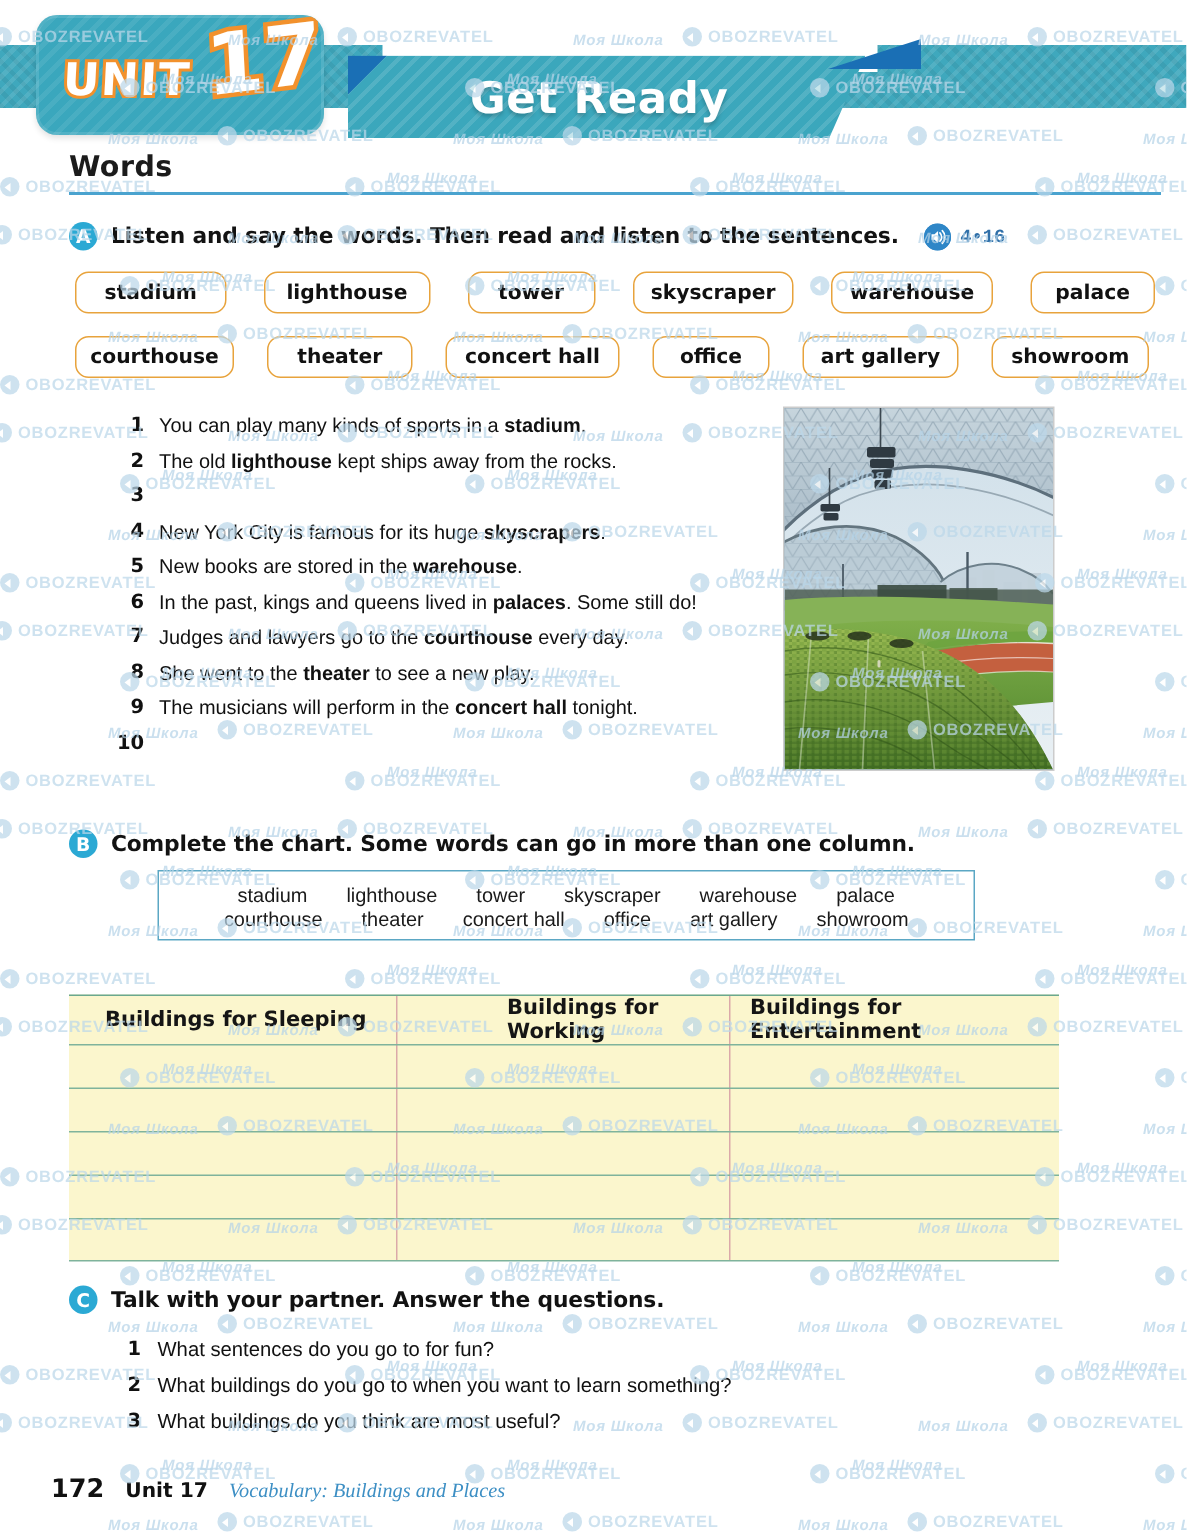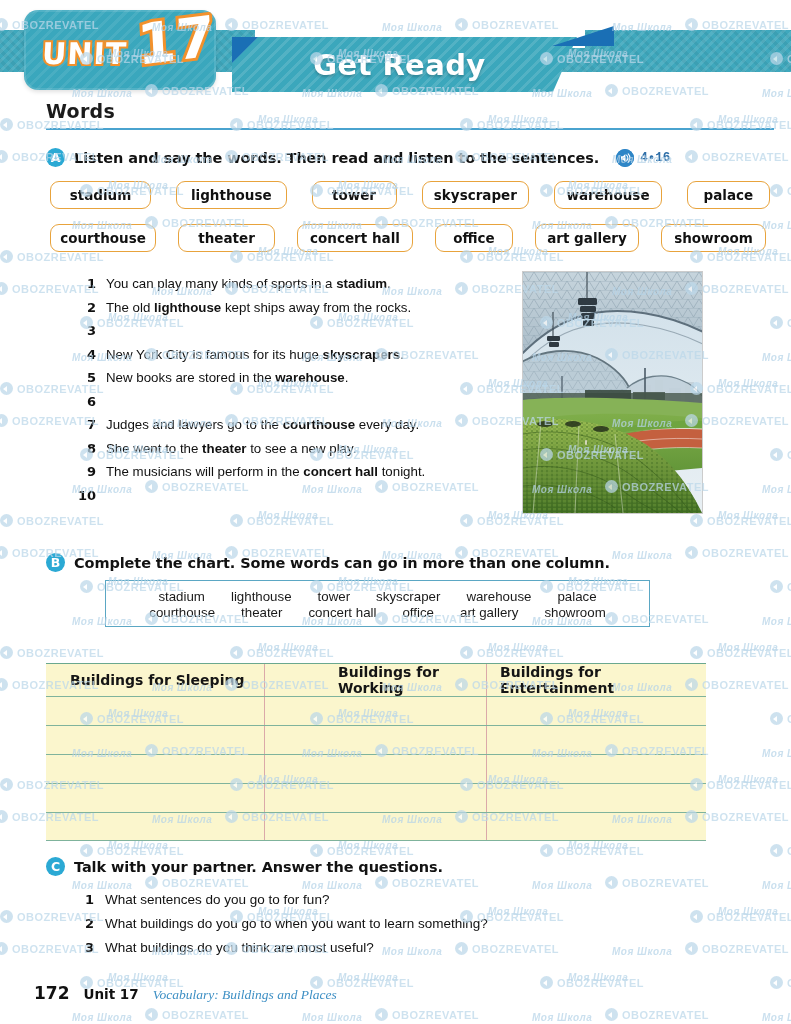--- a/index.html
+++ b/index.html
@@ -311,20 +311,21 @@
     <div class="snt">
       <span class="snt-n">4</span>
       <span class="snt-t">New York City is famous for its huge <b>skyscrapers</b>.</span>
     </div>
     <div class="snt">
       <span class="snt-n">5</span>
       <span class="snt-t">New books are stored in the <b>warehouse</b>.</span>
     </div>
     <div class="snt">
       <span class="snt-n">6</span>
+      <span class="snt-t">In the past, kings and queens lived in <b>palaces</b>. Some still do!</span>
     </div>
     <div class="snt">
       <span class="snt-n">7</span>
       <span class="snt-t">Judges and lawyers go to the <b>courthouse</b> every day.</span>
     </div>
     <div class="snt">
       <span class="snt-n">8</span>
       <span class="snt-t">She went to the <b>theater</b> to see a new play.</span>
     </div>
     <div class="snt">

